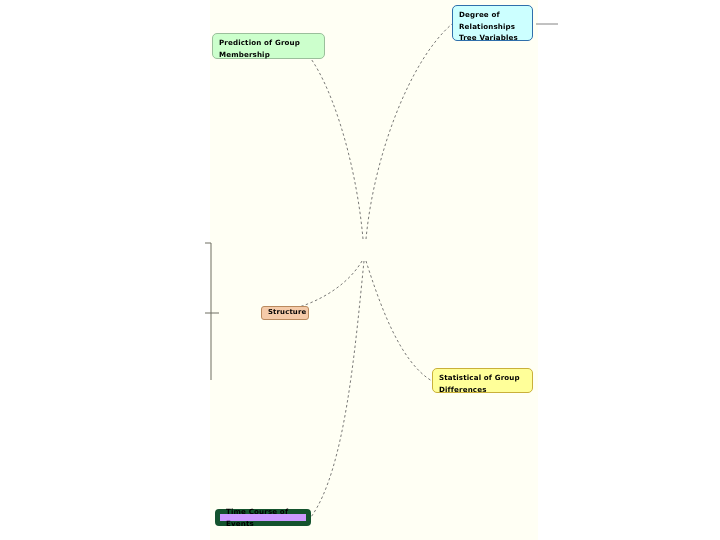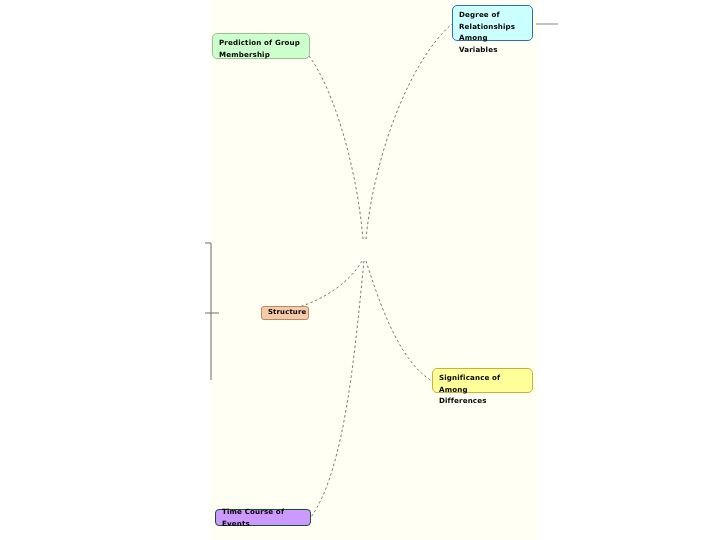--- a/index.html
+++ b/index.html
@@ -63,21 +63,21 @@
     height: 36px;
     background: #ccffff;
     border: 1px solid #2f6fab;
     border-radius: 5px;
     align-items: flex-start;
     padding-top: 3px;
   }
   .node-green {
     left: 212px;
     top: 33px;
-    width: 98px;
+    width: 113px;
     height: 26px;
     background: #ccffcc;
     border: 1px solid #9bbf9b;
     border-radius: 5px;
     align-items: flex-start;
     padding-top: 3px;
   }
   .node-peach {
     left: 219px;
     top: 306px;
@@ -99,21 +99,21 @@
     border-radius: 5px;
     align-items: flex-start;
     padding-top: 3px;
   }
   .node-purple {
     left: 215px;
     top: 509px;
     width: 96px;
     height: 17px;
     background: #cc99ff;
-    border: 1px solid #14532d;
+    border: 5px solid #14532d;
     border-radius: 4px;
     font-size: 7.1px;
   }
 </style>
 </head>
 <body>
 
 <div id="stage">
 
   <div id="canvas-area"></div>
@@ -135,25 +135,25 @@
     <line x1="211" y1="243" x2="211" y2="380" stroke="#6f6f63" stroke-width="1"></line>
 
     <line x1="205" y1="243" x2="211" y2="243" stroke="#6f6f63" stroke-width="1"></line>
 
     <line x1="205" y1="313" x2="219" y2="313" stroke="#6f6f63" stroke-width="1"></line>
   </svg>
 
 
   <div class="node node-cyan">Degree of
 Relationships
-Among Variables</div>
+Tree Variables</div>
 
   <div class="node node-green">Prediction of Group
 Membership</div>
 
   <div class="node node-peach">Structure</div>
 
-  <div class="node node-yellow">Significance of Among
+  <div class="node node-yellow">Statistical of Group
 Differences</div>
 
   <div class="node node-purple">Time Course of Events</div>
 
 </div>
 
 </body></html>

